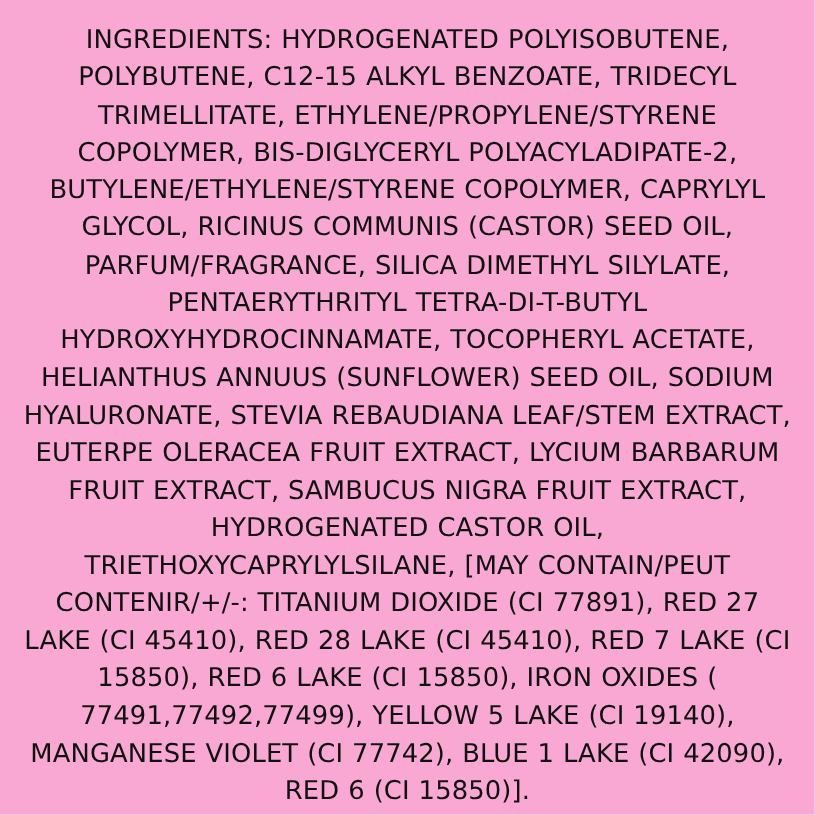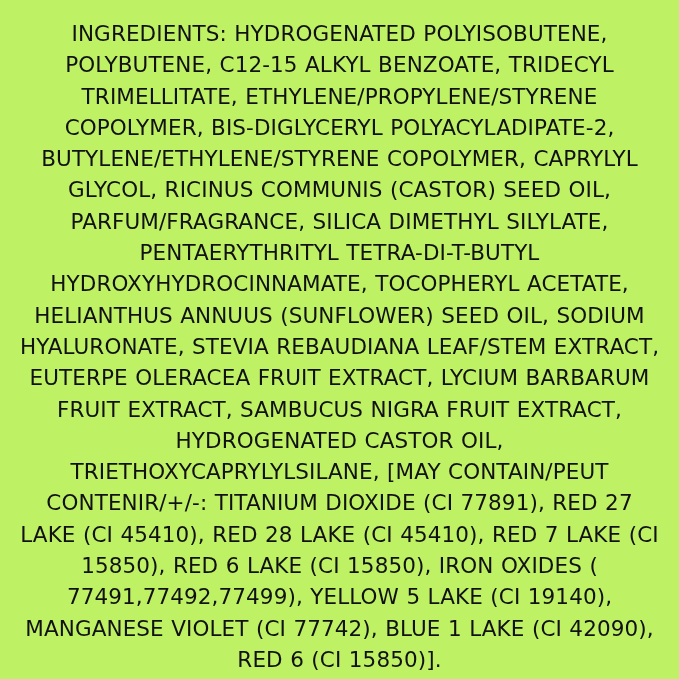--- a/index.html
+++ b/index.html
@@ -15,21 +15,21 @@
     overflow: hidden;
   }
   .page {
     width: 679px;
     height: 679px;
     box-sizing: border-box;
     display: flex;
     align-items: flex-start;
     justify-content: center;
     padding: 18px 12px 12px 12px;
-    background: #bef264;
+    background: #f9a8d4;
   }
   .ingredients-text {
     width: 640px;
     text-align: center;
     font-size: 21.5px;
     line-height: 31.3px;
     letter-spacing: 0.1px;
     word-spacing: 0.5px;
     color: #111111;
     white-space: pre-wrap;

